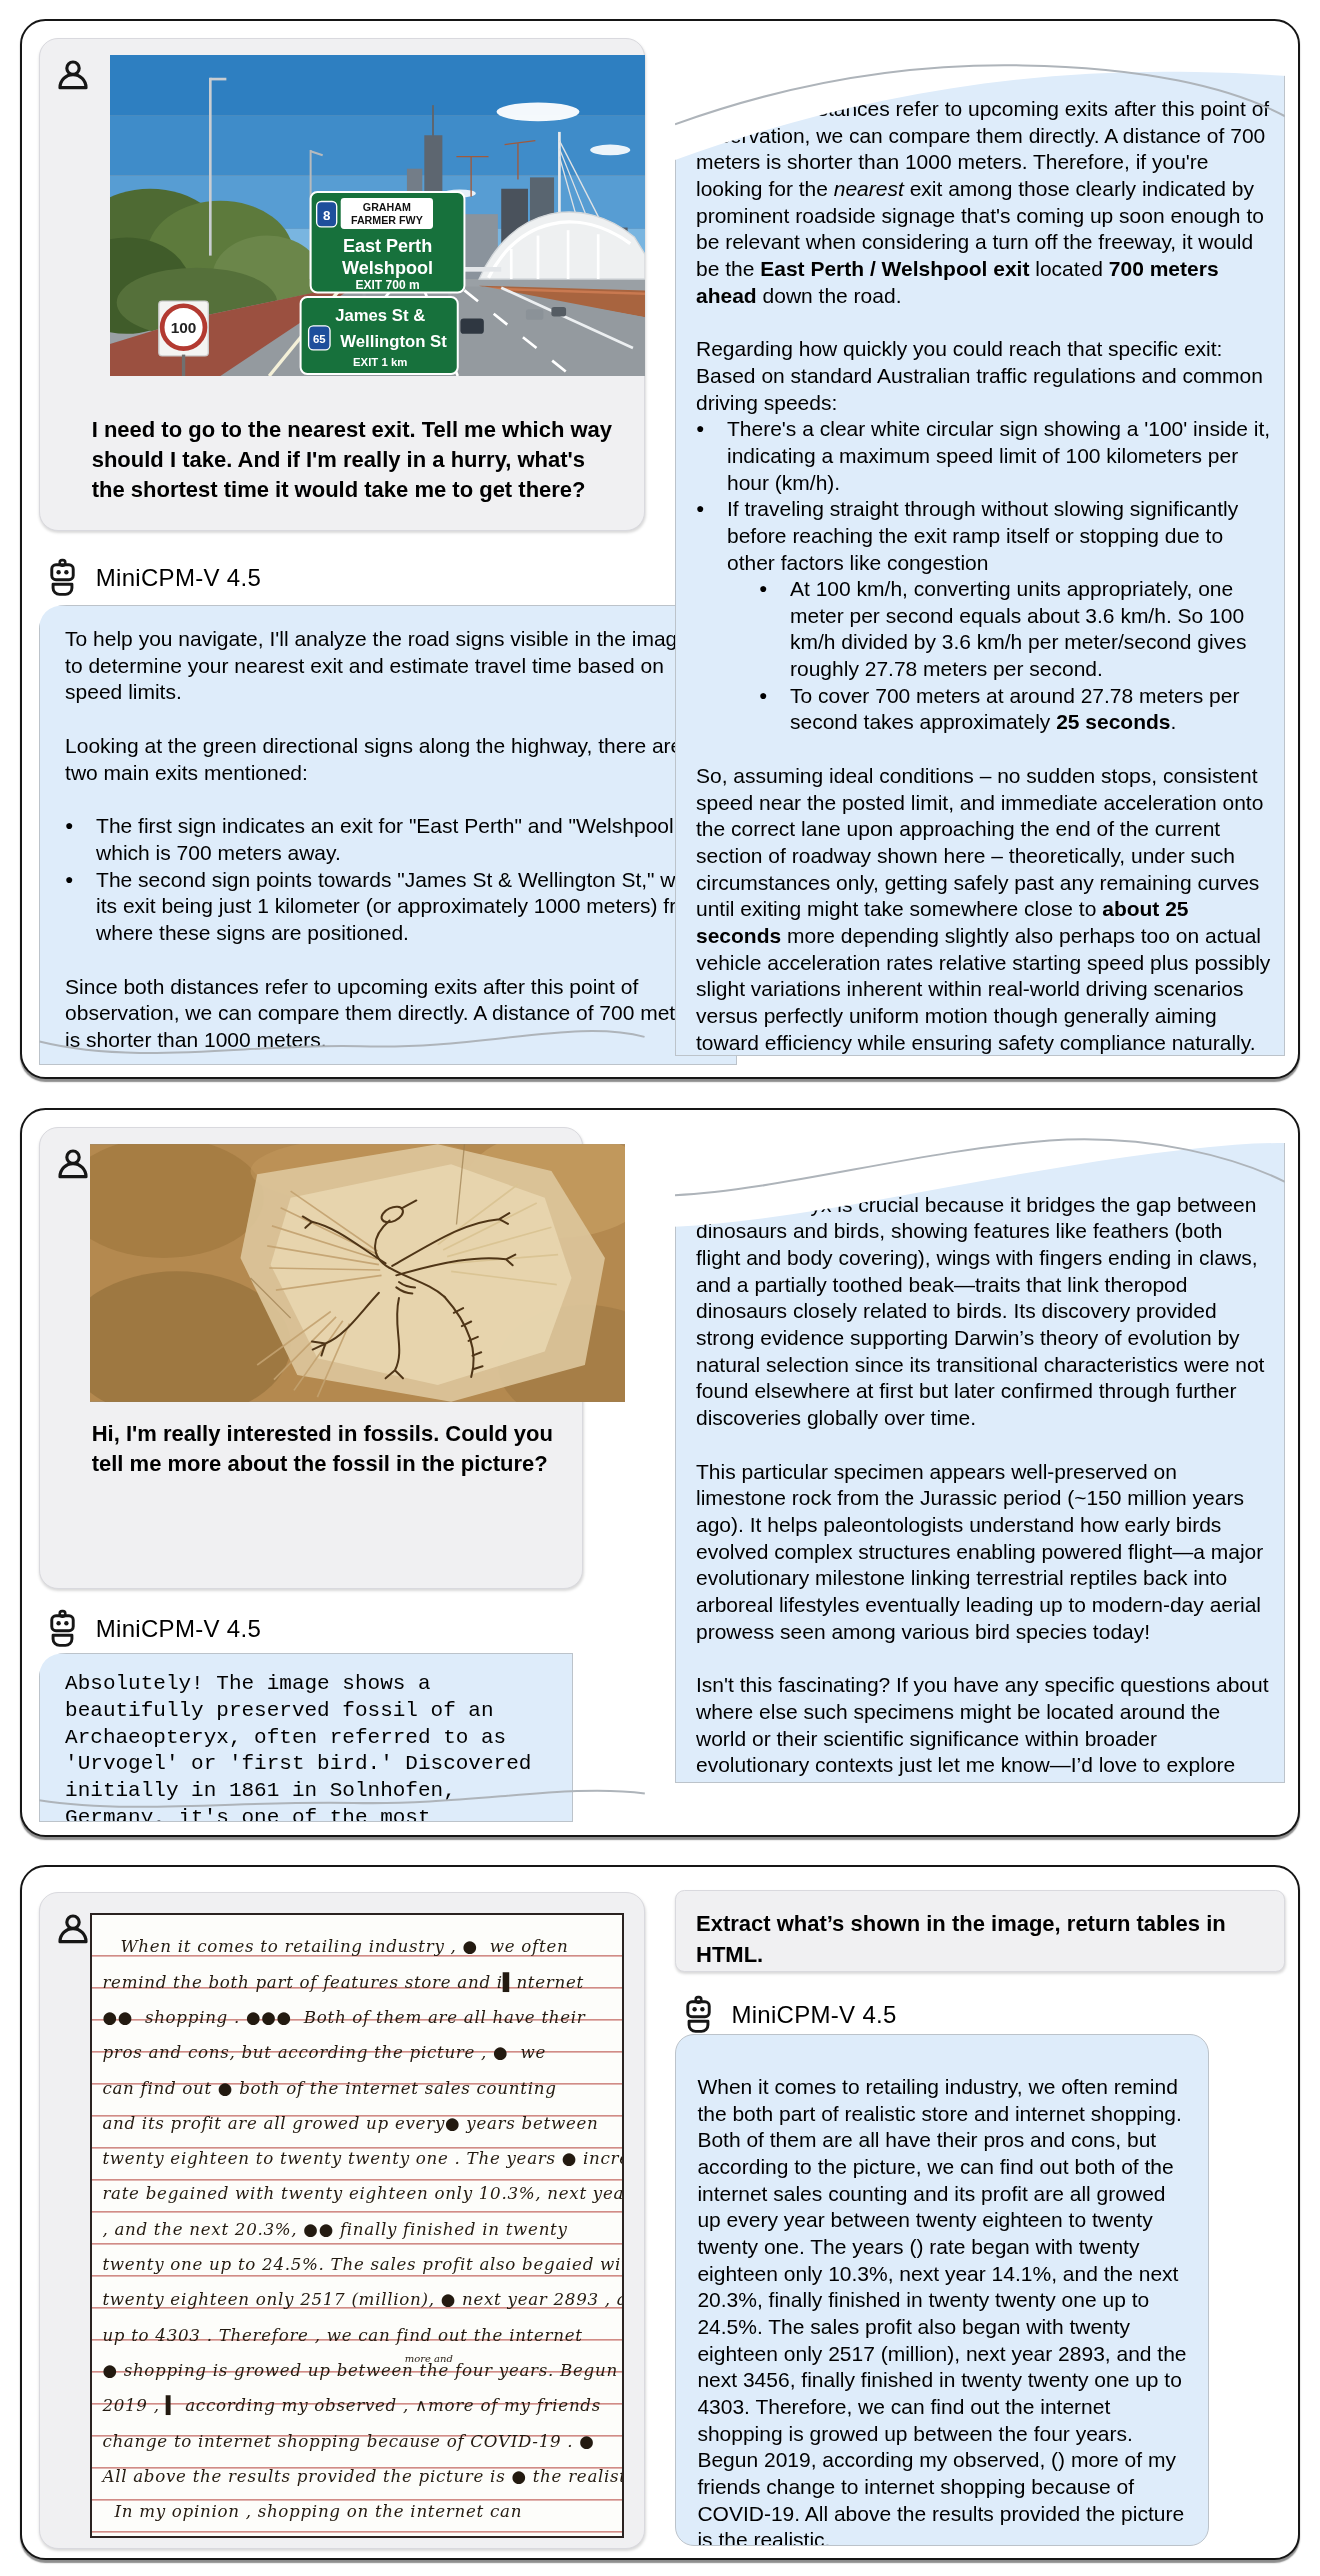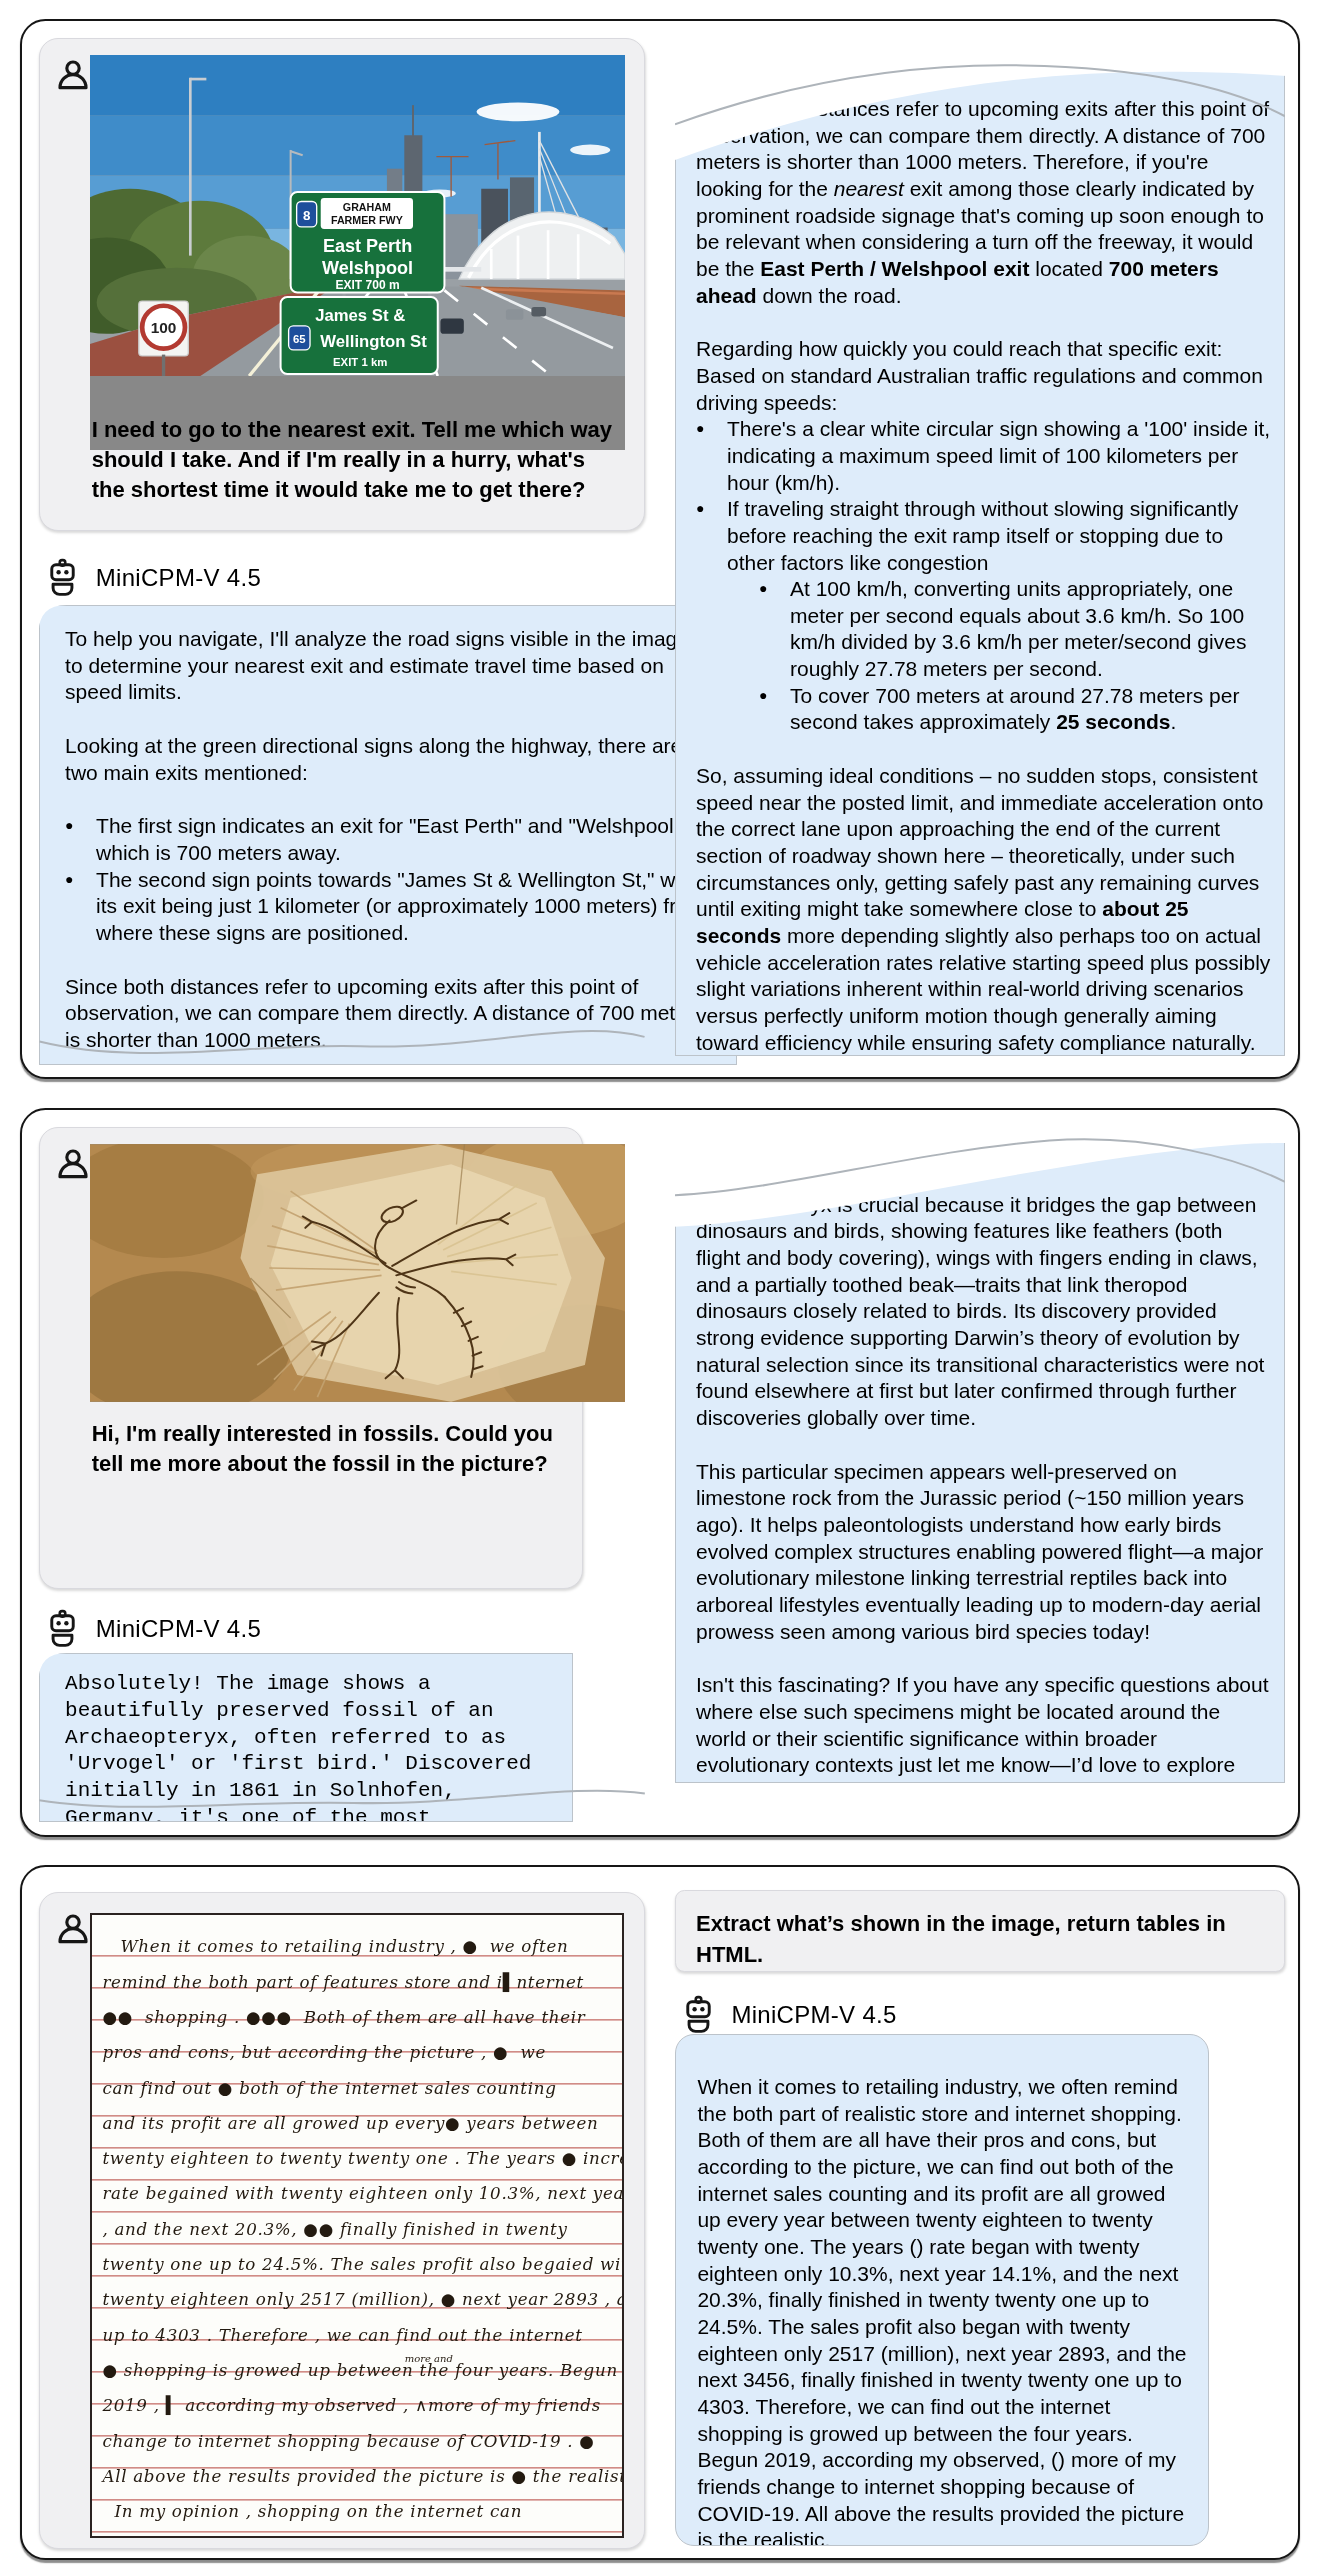--- a/index.html
+++ b/index.html
@@ -69,21 +69,21 @@
 <body>
 
 <div class="panel" id="panel1">
 
   <div class="bubble gray round" style="left:16.7px;top:16.7px;width:606px;height:493px;">
     <svg class="person-icon" viewBox="0 0 24 24">
       <circle cx="12" cy="7.6" r="3.7" fill="none" stroke="#161616" stroke-width="1.9"></circle>
       <path d="M4.2,19.3 A7.8,7.8 0 0 1 19.8,19.3 Z" fill="none" stroke="#161616" stroke-width="1.9" stroke-linejoin="round"></path>
     </svg>
 
-    <div class="photo" style="height:395px;">
+    <div class="photo" style="height:321px;margin-left:20px;">
       <svg width="535" height="321" viewBox="0 0 800 480">
         <rect x="0" y="0" width="800" height="90" fill="#2e7fc1"></rect>
         <rect x="0" y="90" width="800" height="90" fill="#3f8cc9"></rect>
         <rect x="0" y="180" width="800" height="80" fill="#579dd3"></rect>
         <rect x="0" y="260" width="800" height="80" fill="#79b5e0"></rect>
         <rect x="0" y="330" width="800" height="150" fill="#9aa0a5"></rect>
         <ellipse cx="640" cy="85" rx="62" ry="14" fill="#ffffff" opacity="0.95"></ellipse>
         <ellipse cx="748" cy="142" rx="30" ry="8" fill="#ffffff" opacity="0.9"></ellipse>
         <ellipse cx="523" cy="207" rx="24" ry="6" fill="#ffffff" opacity="0.85"></ellipse>
 

